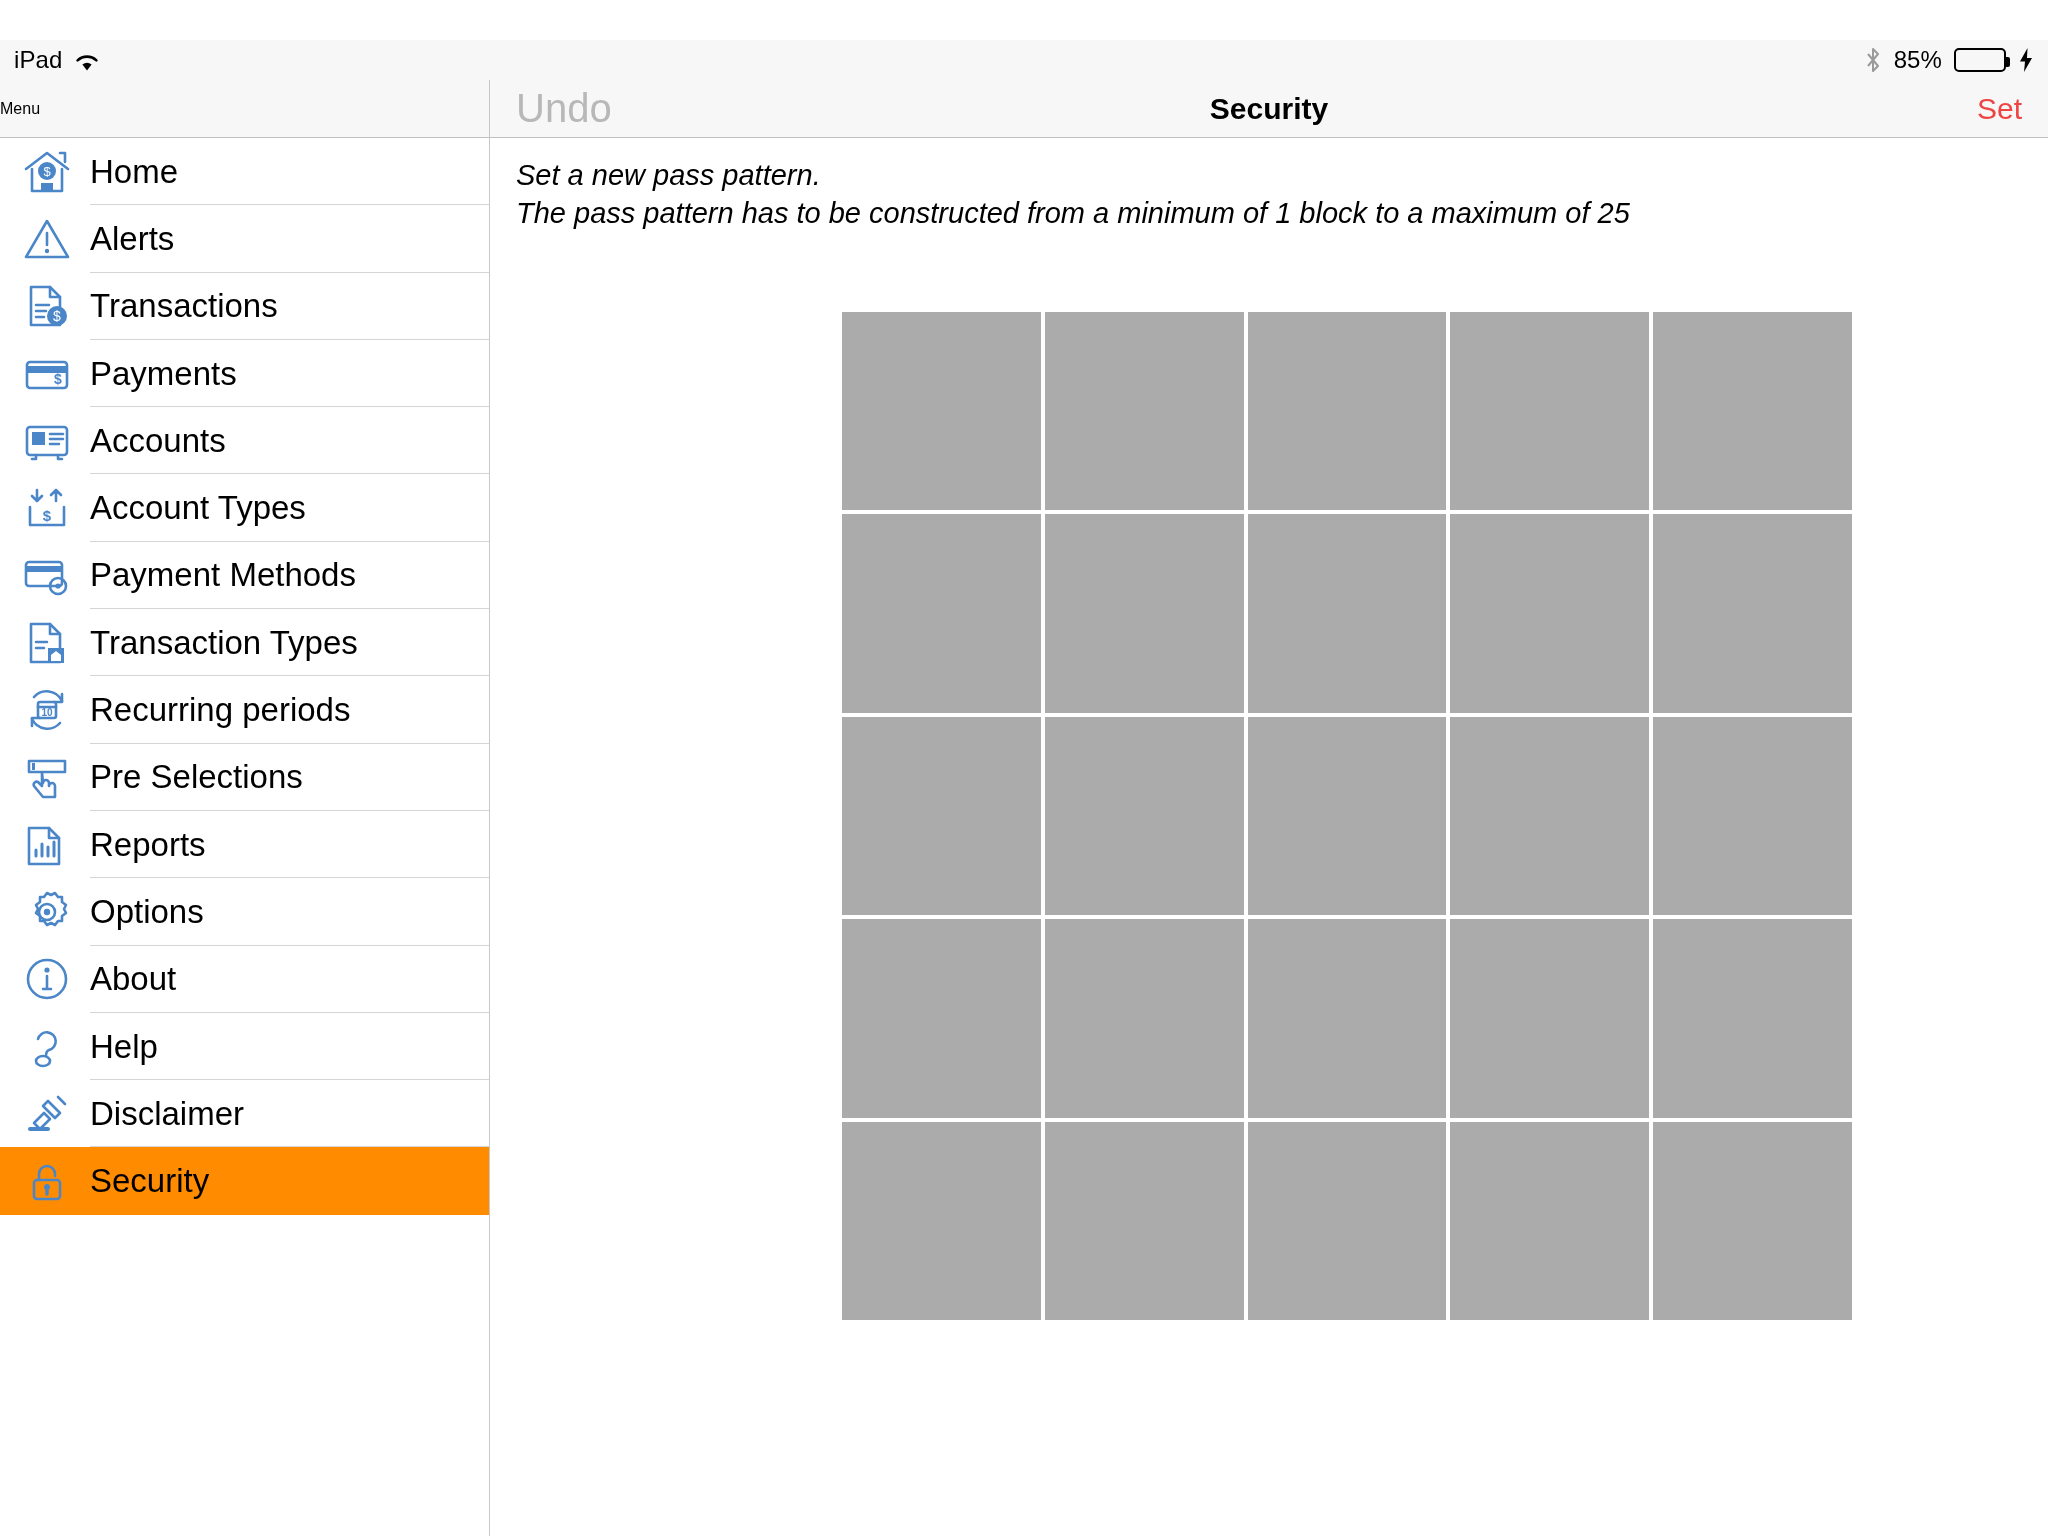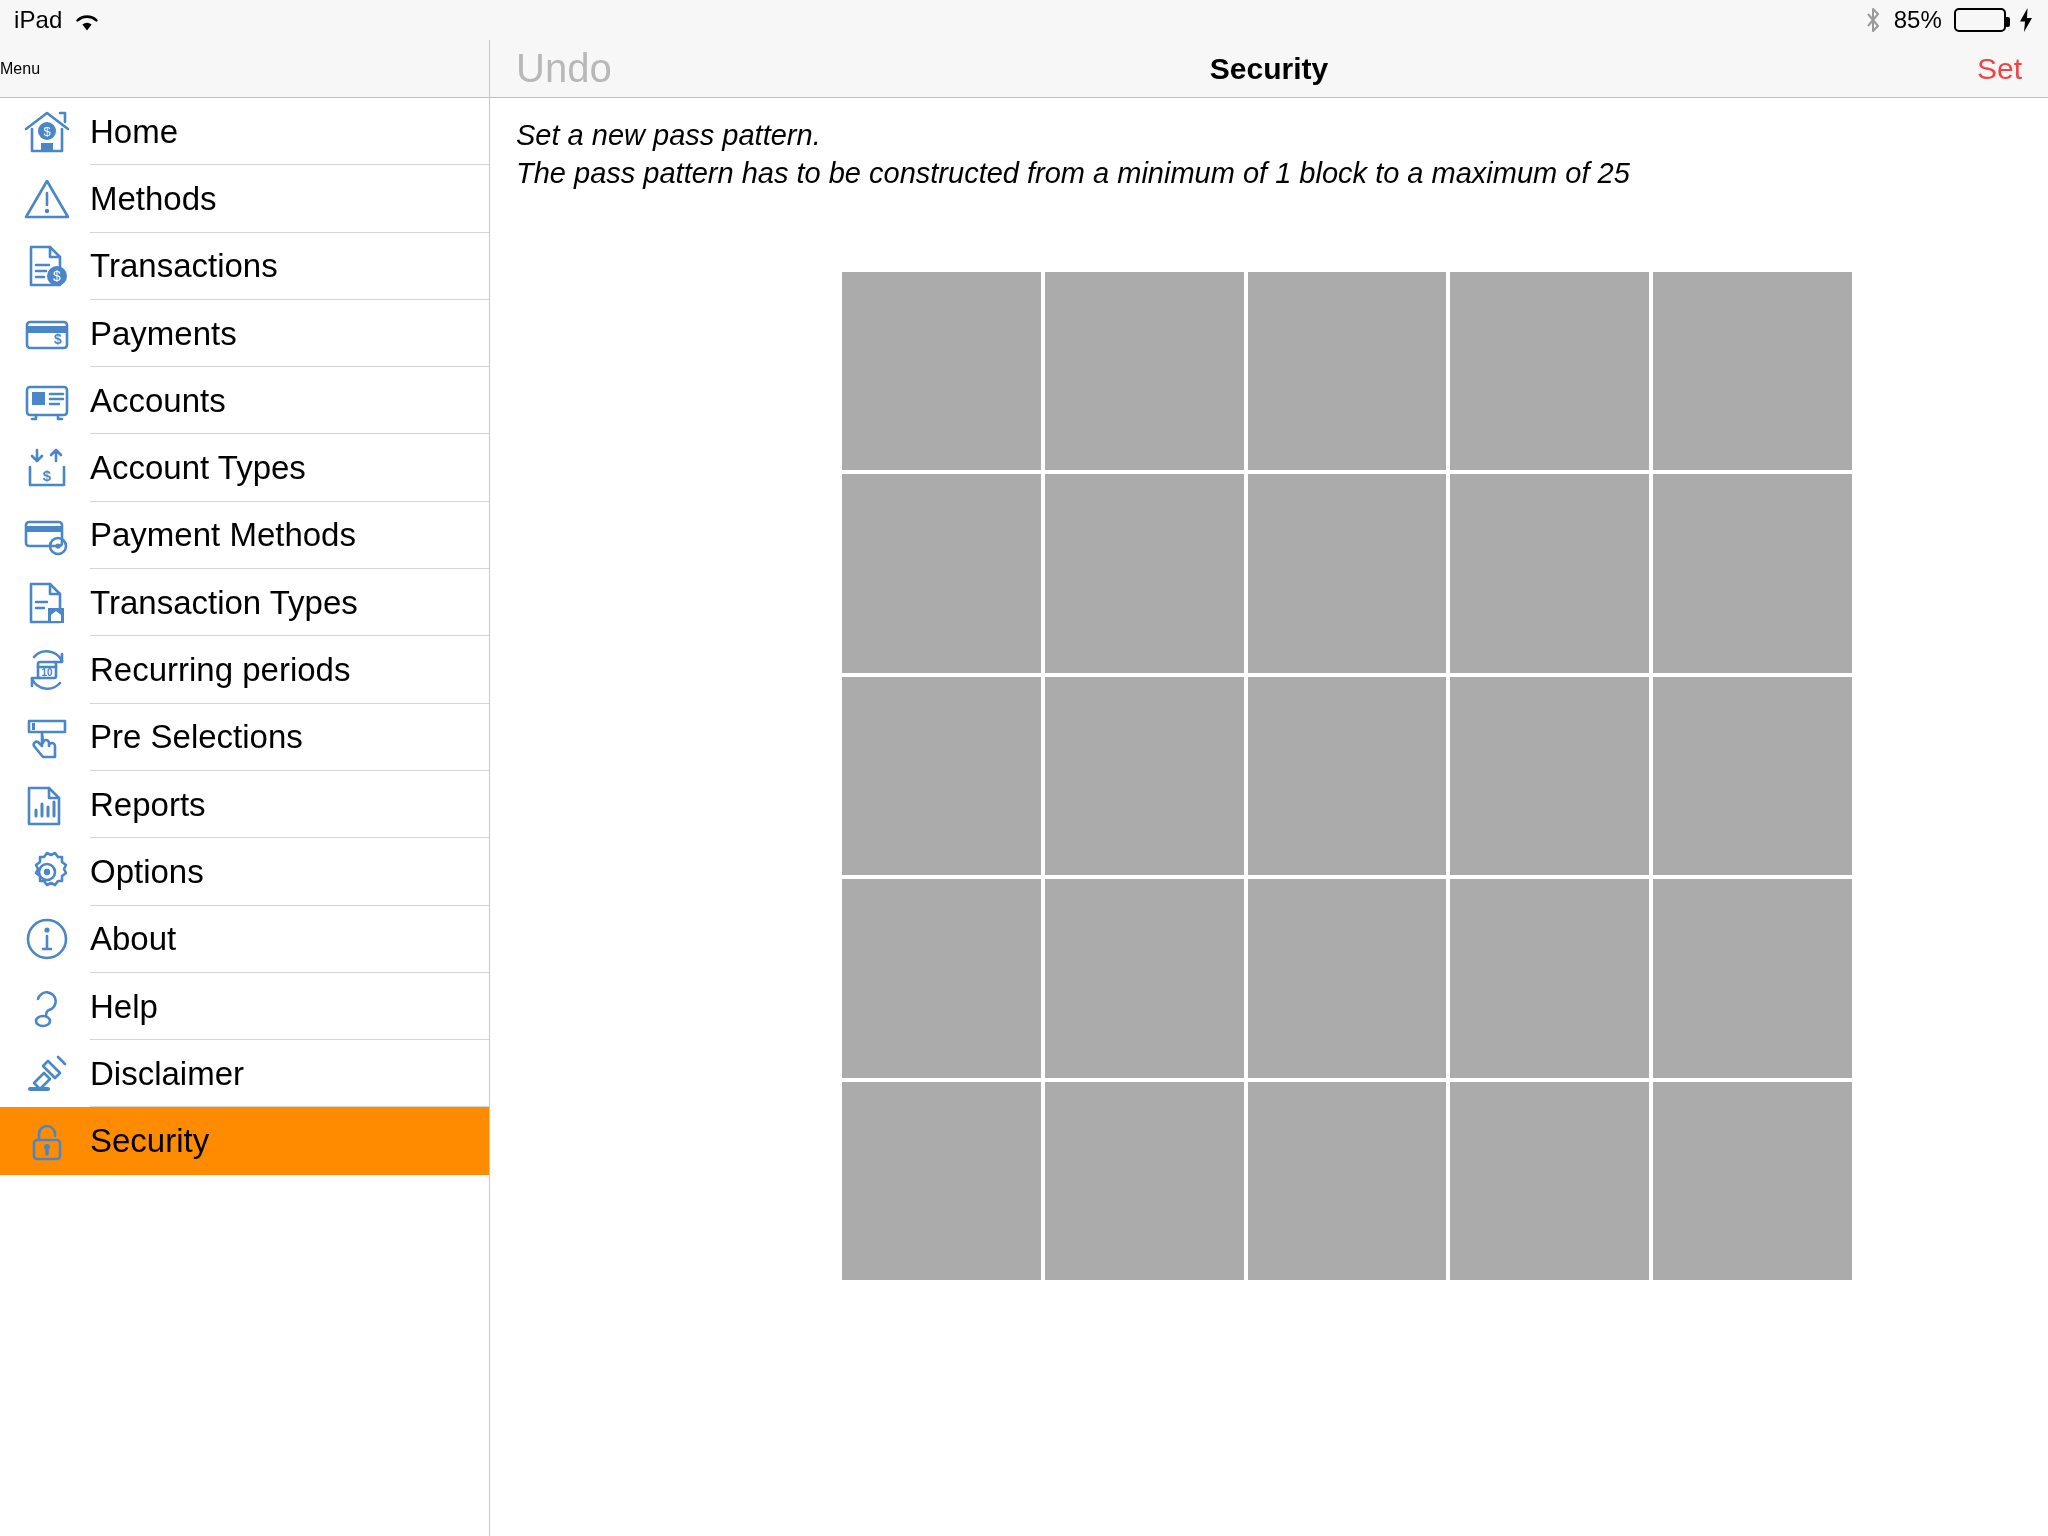--- a/index.html
+++ b/index.html
@@ -7,21 +7,21 @@
     width: 2048px; height: 1536px;
     font-family: "Liberation Sans", sans-serif;
     background: #ffffff; overflow: hidden;
   }
   #app { position: relative; width: 2048px; height: 1536px; display: flex; flex-direction: column; }
 
   
   .statusbar {
     height: 40px; flex: 0 0 40px; background: #f7f7f7;
     display: flex; align-items: center; position: relative;
-    font-size: 24px; color: #000; letter-spacing: .1px;
+    font-size: 24px; color: #000; letter-spacing: .1px; margin-top: 40px;
   }
   .sb-left { position: absolute; left: 14px; display: flex; align-items: center; gap: 12px; }
   .sb-center { position: absolute; left: 0; right: 0; text-align: center; font-size: 24px; }
   .sb-right { position: absolute; right: 14px; display: flex; align-items: center; gap: 12px; }
   .wifi-icon { width: 26px; height: 20px; display: block; }
   .bt-icon { width: 18px; height: 26px; display: block; }
   .bolt-icon { width: 16px; height: 26px; display: block; }
   .battery {
     width: 52px; height: 24px; border: 2px solid #000; border-radius: 5px;
     position: relative; padding: 2px; display: block;
@@ -143,21 +143,21 @@
               </svg></span>
             <span class="menu-label">Home</span>
             <span class="sep"></span>
           </div>
           <div class="menu-item">
             <span class="menu-icon"><svg viewBox="0 0 50 50" width="50" height="50" fill="none" stroke="#4a86c8" stroke-width="2.6" stroke-linecap="round" stroke-linejoin="round">
                 <path d="M25 7 L46 43 H4 Z"></path>
                 <path d="M25 19 V31"></path>
                 <circle cx="25" cy="37" r="2.2" fill="#4a86c8" stroke="none"></circle>
               </svg></span>
-            <span class="menu-label">Methods</span>
+            <span class="menu-label">Alerts</span>
             <span class="sep"></span>
           </div>
           <div class="menu-item">
             <span class="menu-icon"><svg viewBox="0 0 50 50" width="50" height="50" fill="none" stroke="#4a86c8" stroke-width="2.6" stroke-linecap="round" stroke-linejoin="round">
                 <path d="M9 6 h19 l10 10 v28 H9 Z"></path>
                 <path d="M28 6 v10 h10"></path>
                 <path d="M14 24 h13 M14 30 h10 M14 36 h8"></path>
                 <circle cx="35" cy="35" r="10" fill="#4a86c8" stroke="none"></circle>
                 <text x="35" y="40" font-size="14" font-family="Liberation Sans,sans-serif" fill="#fff" text-anchor="middle" stroke="none">$</text>
               </svg></span>

